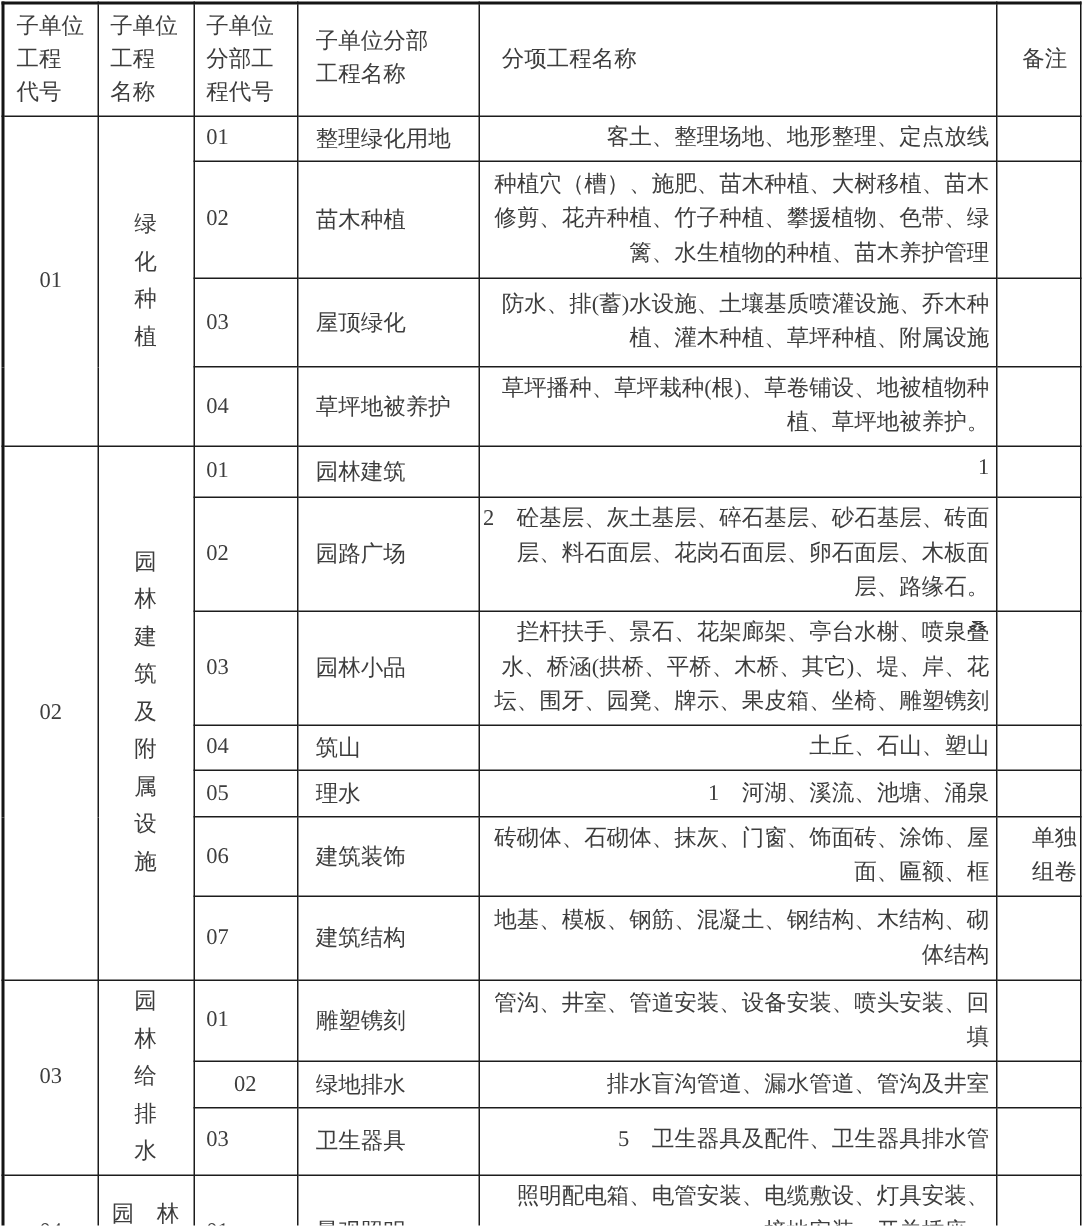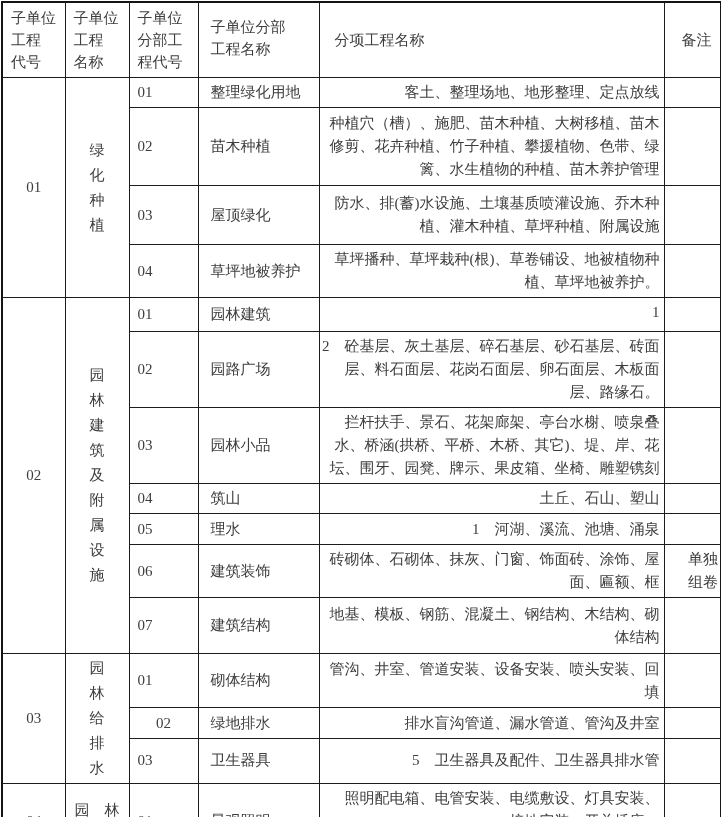--- a/index.html
+++ b/index.html
@@ -198,21 +198,21 @@
       </tr>
 
       <tr style="height:46px">
         <td class="sec-code" rowspan="3">03</td>
         <td class="sec-name" rowspan="3">园
 林
 给
 排
 水</td>
         <td class="sub-code">01</td>
-        <td class="sub-name">砌体结构</td>
+        <td class="sub-name">雕塑镌刻</td>
         <td class="items">管沟、井室、管道安装、设备安装、喷头安装、回填</td>
         <td class="remark"></td>
       </tr>
       <tr style="height:30px">
         <td class="sub-code centered">02</td>
         <td class="sub-name">绿地排水</td>
         <td class="items">排水盲沟管道、漏水管道、管沟及井室</td>
         <td class="remark"></td>
       </tr>
       <tr style="height:44px">

